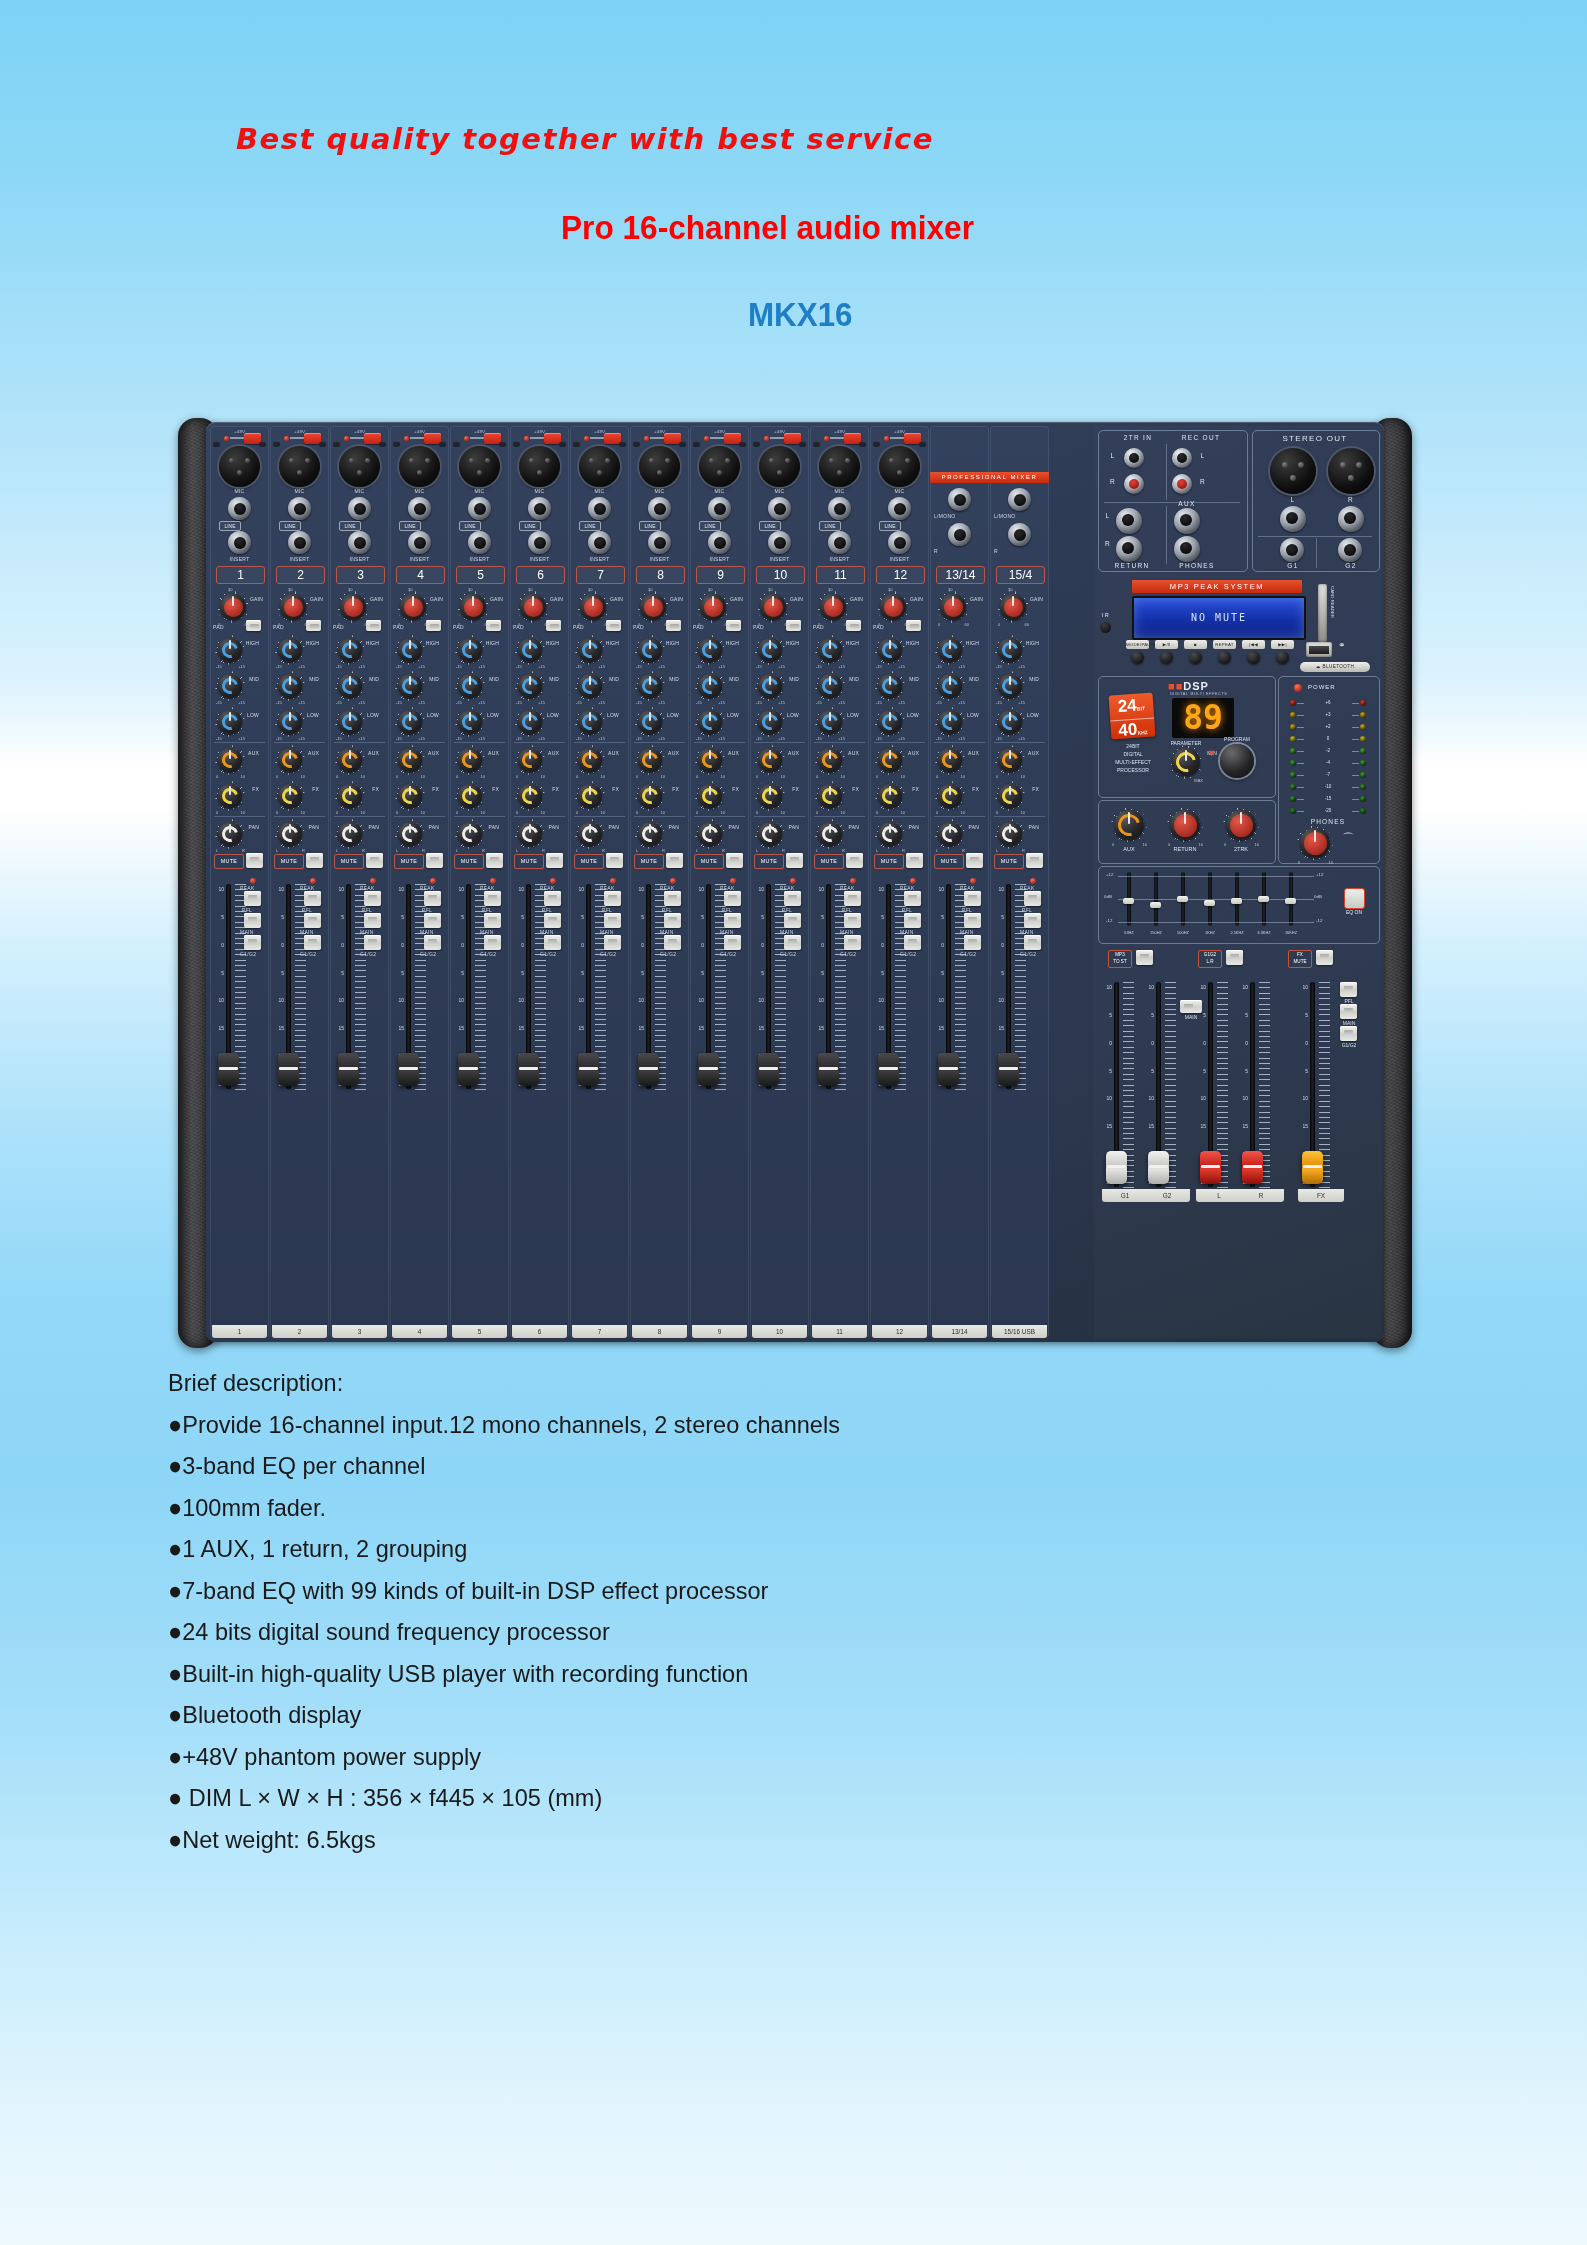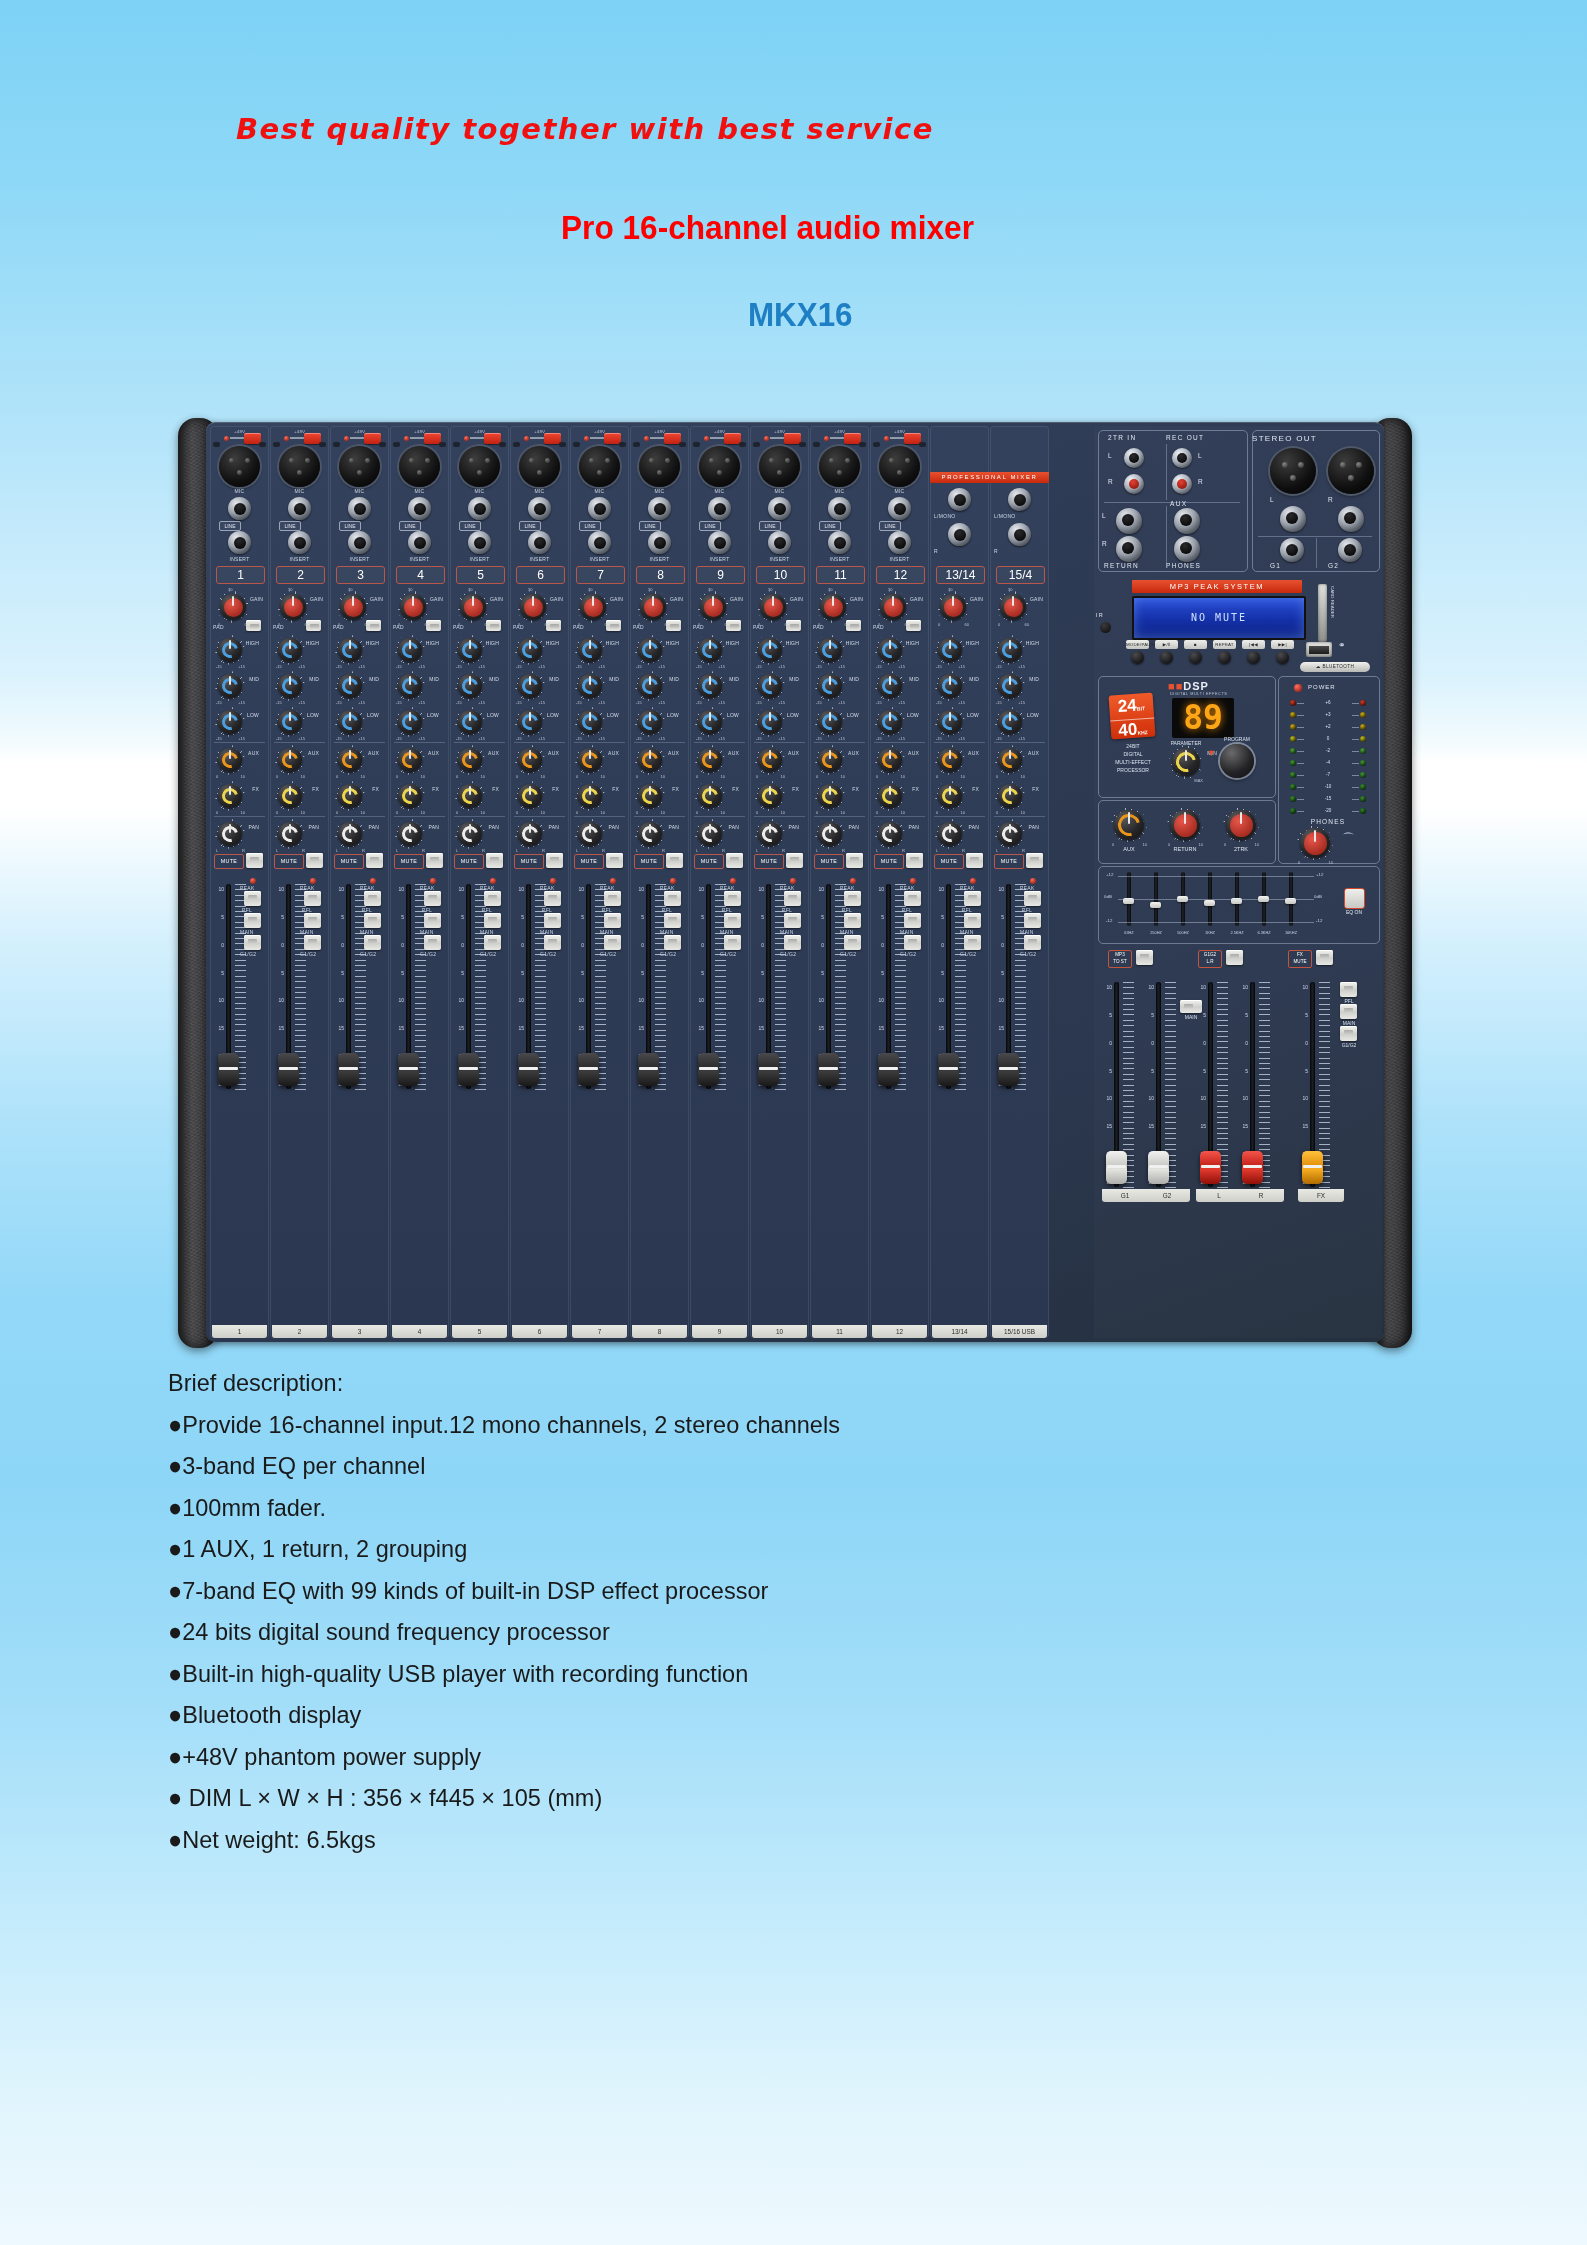--- a/index.html
+++ b/index.html
@@ -8,21 +8,21 @@
     font-family:"Liberation Sans",sans-serif;
     background:linear-gradient(to bottom,
       #7dd2f5 0%, #8ed8f7 8%, #b6e5fa 20%, #daf2fd 30%,
       #f2fbfe 33%, #ffffff 34%, #ffffff 36%, #f0fafe 38%,
       #d4f0fd 42%, #aee2fa 50%, #93d8f8 58%, #8ed6f7 66%,
       #a3def9 76%, #c6ecfc 86%, #e2f5fd 94%, #eef9fe 100%);
   }
 
   
   .tagline{
-    position:absolute;left:236px;top:112px;
+    position:absolute;left:236px;top:122px;
     font-family:"DejaVu Sans",sans-serif;
     font-size:29px;font-weight:bold;font-style:italic;color:#f01010;
     letter-spacing:1.5px;white-space:nowrap;
   }
   .maintitle{
     position:absolute;left:561px;top:208px;
     font-size:34px;font-weight:bold;color:#fe0000;
     white-space:nowrap;transform:scaleX(.93);transform-origin:left center;
   }
   .modelno{
@@ -181,21 +181,21 @@
 
   .footlbl{
     position:absolute;bottom:0;left:2px;right:2px;height:13px;
     background:linear-gradient(180deg,#e9e9e4,#cfcfca);
     border-radius:0 0 3px 3px;color:#2a2a2a;font-size:6.4px;text-align:center;line-height:13px;
   }
 
   
   .rsec{position:absolute;background:rgba(255,255,255,.02);}
   .group{position:absolute;border:1px solid rgba(165,185,212,.5);border-radius:5px;}
-  .caplbl{position:absolute;font-size:6.5px;color:#dfe7f2;letter-spacing:1.3px;}
+  .caplbl{position:absolute;font-size:6.5px;color:#dfe7f2;letter-spacing:1.3px;text-align:center;}
   .rca{position:absolute;width:20px;height:20px;border-radius:50%;
     background:radial-gradient(circle at 35% 28%,#f1f3f6,#a9b0ba 45%,#5c626b 75%,#30343a);
     box-shadow:0 1px 2px rgba(0,0,0,.5);}
   .rca:after{content:"";position:absolute;left:5px;top:5px;width:10px;height:10px;border-radius:50%;
     background:radial-gradient(circle at 40% 30%,#2b2b2d,#000);}
   .rca.red:after{background:radial-gradient(circle at 40% 30%,#e64236,#7c0d04);}
 
   .xlrM{position:absolute;width:46px;height:46px;border-radius:50%;
     background:radial-gradient(circle at 36% 28%,#3c3c3c,#0e0e0e 62%,#000);
     box-shadow:0 0 0 2px #4e5869,0 2px 4px rgba(0,0,0,.6);}

